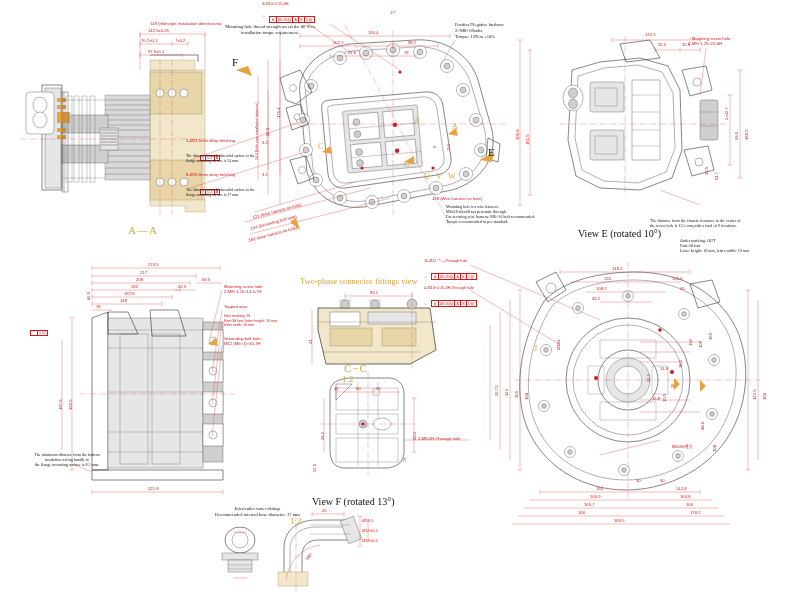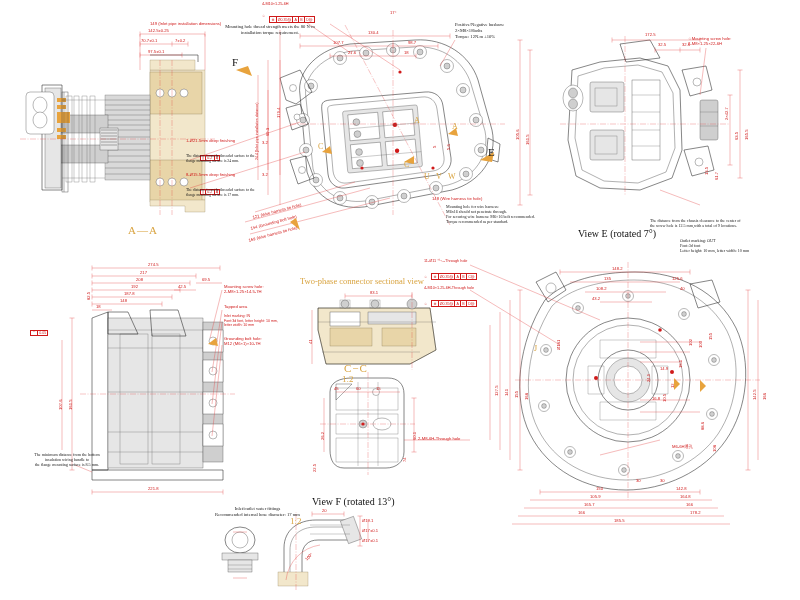--- a/index.html
+++ b/index.html
@@ -655,27 +655,27 @@
   <div class="abs dimtxt" style="left:645px;top:32px;">172.5</div>
   <div class="abs dimtxt" style="left:658px;top:42px;">32.5</div>
   <div class="abs dimtxt" style="left:682px;top:42px;">32.5</div>
   <div class="abs dimtxt vert" style="left:744px;top:140px;transform:rotate(-90deg);">165.5</div>
   <div class="abs dimtxt vert" style="left:734px;top:140px;transform:rotate(-90deg);">63.5</div>
   <div class="abs dimtxt vert" style="left:724px;top:120px;transform:rotate(-90deg);">2×42.7</div>
   <div class="abs dimtxt vert" style="left:714px;top:180px;transform:rotate(-90deg);">61.7</div>
   <div class="abs dimtxt vert" style="left:704px;top:175px;transform:rotate(-90deg);">13.5</div>
 
   <div class="abs seclbl" style="left:128px;top:224px;">A—A</div>
-  <div class="abs viewlbl" style="left:578px;top:228px;">View E (rotated 7°)</div>
+  <div class="abs viewlbl" style="left:578px;top:228px;">View E (rotated 10°)</div>
   <div class="abs viewlbl" style="left:312px;top:496px;">View F (rotated 13°)</div>
   <div class="abs seclbl" style="left:344px;top:362px;">C−C</div>
   <div class="abs scalelbl" style="left:342px;top:374px;">1:2</div>
   <div class="abs scalelbl" style="left:348px;top:378px;opacity:0;">1:2</div>
   <div class="abs scalelbl" style="left:290px;top:516px;">1:2</div>
-  <div class="abs viewlbl" style="left:300px;top:276px;font-size:8.5px;color:#d9a441;">Two-phase connector sectional view</div>
+  <div class="abs viewlbl" style="left:300px;top:276px;font-size:8.5px;color:#d9a441;">Two-phase connector fittings view</div>
 
   <div class="abs arrowlbl" style="left:232px;top:56px;">F</div>
   <div class="abs arrowlbl" style="left:488px;top:146px;">E</div>
   <div class="abs ltrlbl" style="left:318px;top:142px;">C</div>
   <div class="abs ltrlbl" style="left:404px;top:160px;">C</div>
   <div class="abs ltrlbl" style="left:414px;top:116px;">A</div>
   <div class="abs ltrlbl" style="left:452px;top:122px;">A</div>
   <div class="abs ltrlbl" style="left:534px;top:344px;">J</div>
   <div class="abs ltrlbl" style="left:424px;top:172px;">U</div>
   <div class="abs ltrlbl" style="left:436px;top:172px;">V</div>

